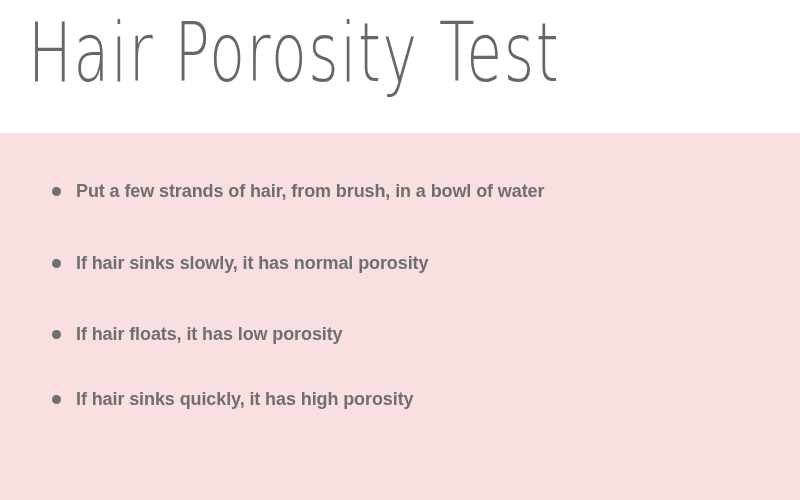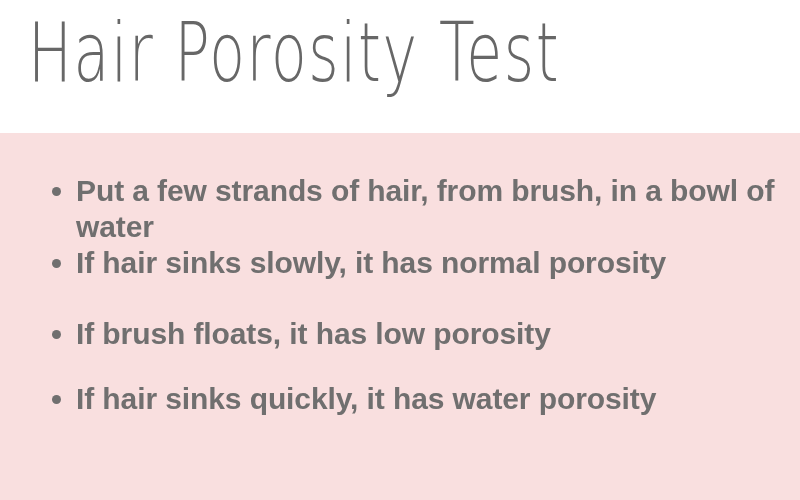--- a/index.html
+++ b/index.html
@@ -69,21 +69,21 @@
     padding: 0;
     list-style: none;
   }
 
   .bullet-item {
     position: absolute;
     left: 46px;
     width: 736px;
     padding-left: 30px;
     box-sizing: border-box;
-    font-size: 30px;
+    font-size: 18px;
     font-weight: bold;
     line-height: 36px;
     color: #706f6f;
     letter-spacing: -0.1px;
   }
 
   .bullet-item::before {
     content: "";
     position: absolute;
     left: 6px;
@@ -105,18 +105,18 @@
 <div class="slide">
 
   <div class="title-band">
     <h1 class="slide-title">Hair Porosity Test</h1>
   </div>
 
   <div class="body-band">
     <ul class="bullet-list">
       <li class="bullet-item b1">Put a few strands of hair, from brush, in a bowl of water</li>
       <li class="bullet-item b2">If hair sinks slowly, it has normal porosity</li>
-      <li class="bullet-item b3">If brush floats, it has low porosity</li>
-      <li class="bullet-item b4">If hair sinks quickly, it has water porosity</li>
+      <li class="bullet-item b3">If hair floats, it has low porosity</li>
+      <li class="bullet-item b4">If hair sinks quickly, it has high porosity</li>
     </ul>
   </div>
 
 </div>
 
 </body></html>

